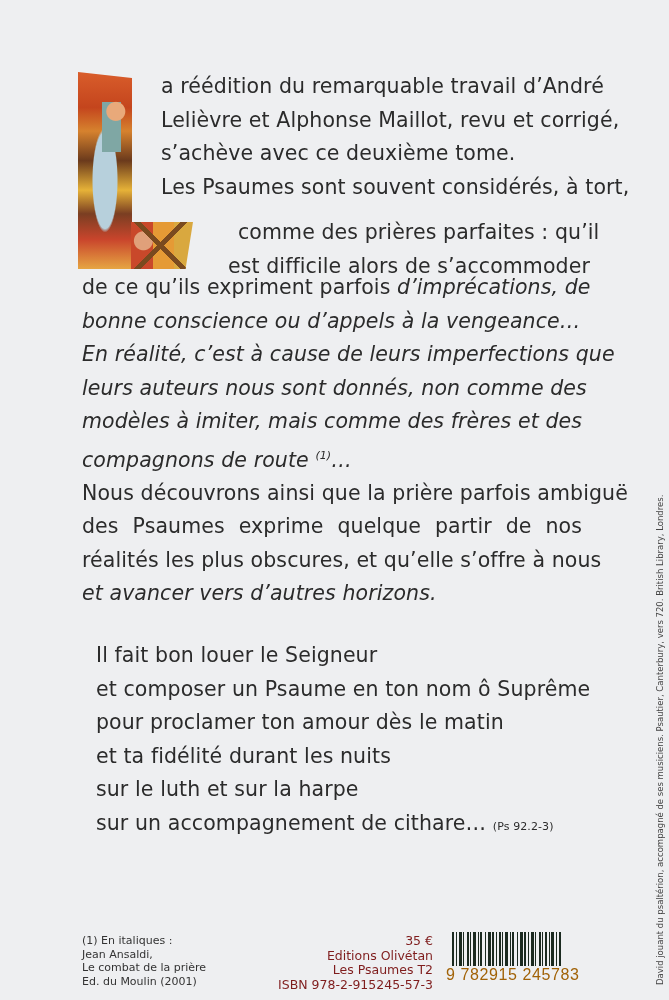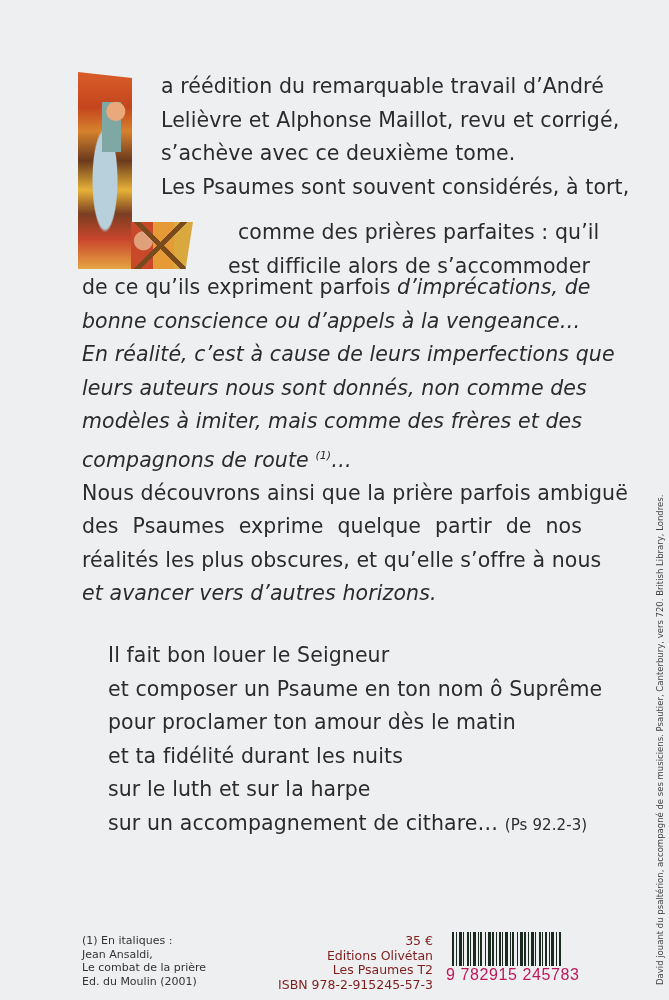--- a/index.html
+++ b/index.html
@@ -33,37 +33,37 @@
       position: absolute;
       font-size: 20.5px;
       line-height: 33.5px;
       letter-spacing: 0.1px;
       color: #2b2b2b;
     }
     .line { display: block; white-space: nowrap; }
     .just { text-align: justify; text-align-last: justify; }
     .it { font-style: italic; }
     .sup { font-size: 11px; vertical-align: super; font-style: italic; }
-    .ref { font-size: 15px; }
+    .ref { font-size: 11px; }
     .footnote {
       position: absolute; left: 82px; top: 934px;
       font-size: 11px; line-height: 13.5px; color: #333;
     }
     .pubinfo {
       position: absolute; right: 236px; top: 934px;
       font-size: 12.5px; line-height: 14.5px; color: #7f1d1d; text-align: right;
     }
     .barcode {
       position: absolute; left: 452px; top: 932px; width: 124px; height: 50px;
       display: flex; align-items: stretch; gap: 0;
     }
     .barcode span { display: block; background: #1b2a20; }
     .bc-num {
       position: absolute; left: 444px; top: 966px; font-size: 16px;
-      letter-spacing: 0.6px; color: #be185d; background: #eeeff1; padding: 0 2px;
+      letter-spacing: 0.6px; color: #a16207; background: #eeeff1; padding: 0 2px;
       font-family: "Liberation Sans", sans-serif;
     }
     .caption {
       position: absolute; left: 655px; top: 985px;
       transform-origin: 0 0; transform: rotate(-90deg);
       font-size: 8.5px; white-space: nowrap; color: #444;
     }
   </style>
 </head>
 <body>
@@ -89,21 +89,21 @@
   <span class="line just it">En réalité, c’est à cause de leurs imperfections que</span>
   <span class="line just it">leurs auteurs nous sont donnés, non comme des</span>
   <span class="line just it">modèles à imiter, mais comme des frères et des</span>
   <span class="line it"><span>compagnons de route</span> <span class="sup">(1)</span><span>…</span></span>
   <span class="line just">Nous découvrons ainsi que la prière parfois ambiguë</span>
   <span class="line just">des Psaumes exprime quelque partir de nos</span>
   <span class="line just">réalités les plus obscures, et qu’elle s’offre à nous</span>
   <span class="line it">et avancer vers d’autres horizons.</span>
 </div>
 
-<div class="text" style="left:108px; top:639px; width:480px;">
+<div class="text" style="left:96px; top:639px; width:480px;">
   <span class="line">Il fait bon louer le Seigneur</span>
   <span class="line">et composer un Psaume en ton nom ô Suprême</span>
   <span class="line">pour proclamer ton amour dès le matin</span>
   <span class="line">et ta fidélité durant les nuits</span>
   <span class="line">sur le luth et sur la harpe</span>
   <span class="line"><span>sur un accompagnement de cithare…</span> <span class="ref">(Ps 92.2-3)</span></span>
 </div>
 
 <div class="footnote">
   <div>(1) En italiques :</div>

